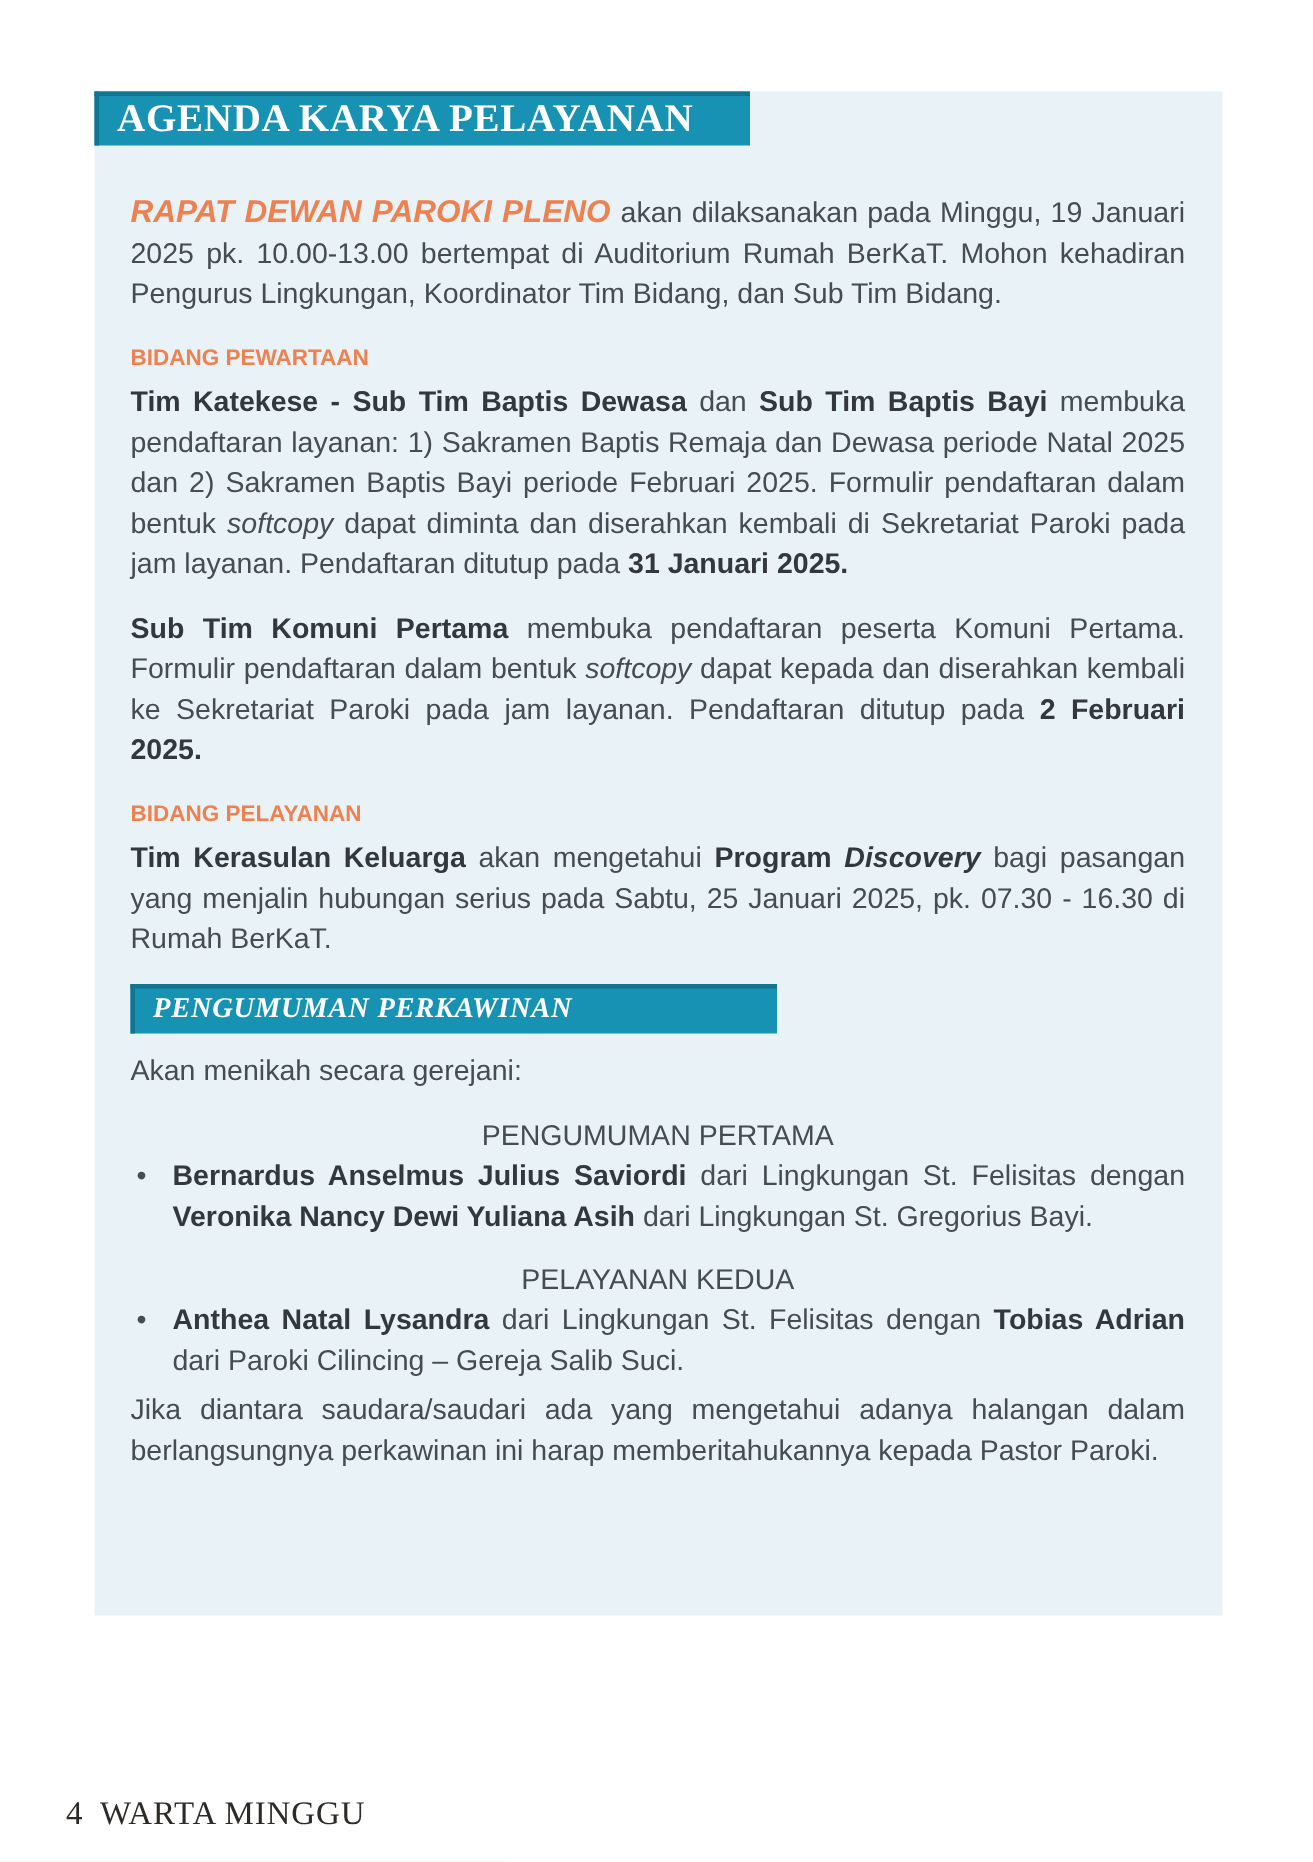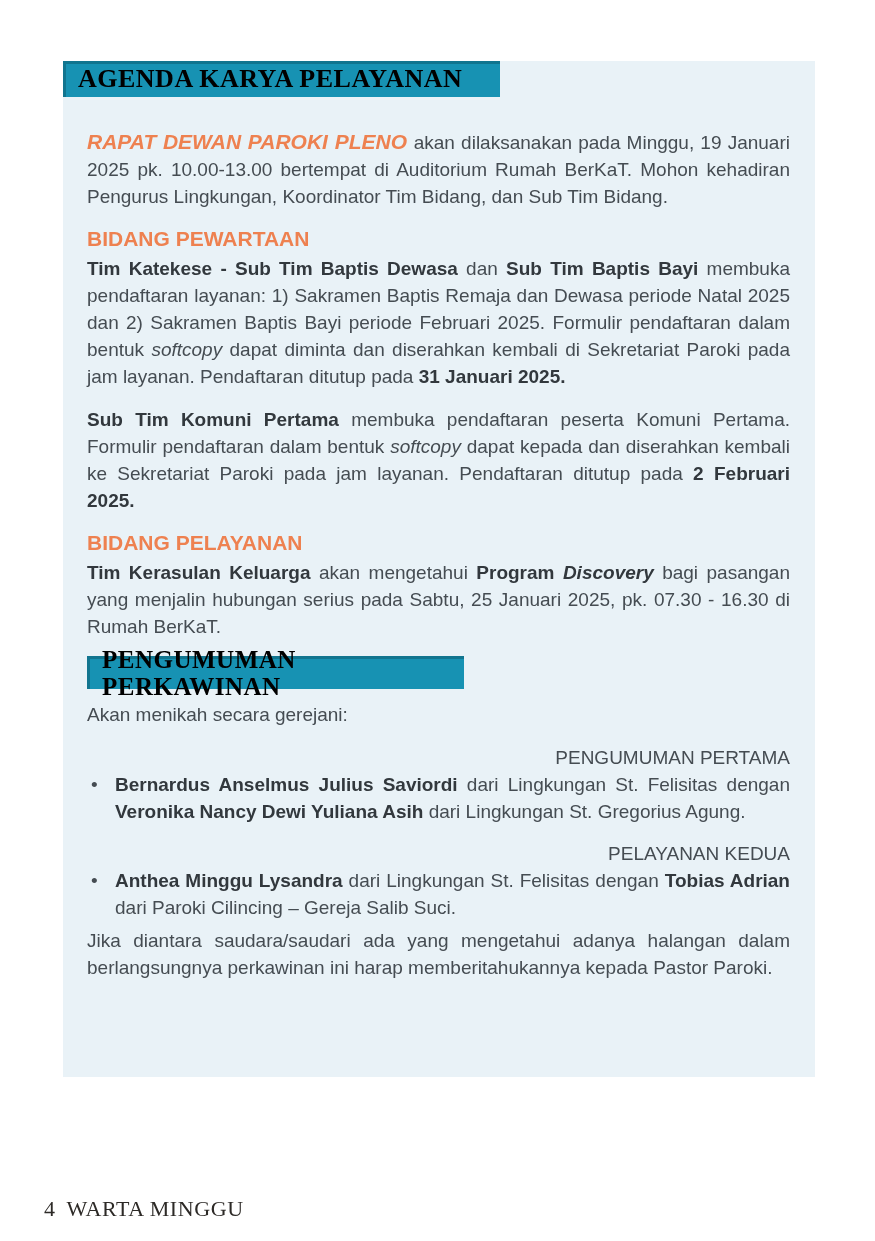--- a/index.html
+++ b/index.html
@@ -18,41 +18,41 @@
     font-family:"Liberation Sans", sans-serif;
   }
   .panel{
     position:absolute;left:63px;top:61px;width:752px;height:1016px;
     background:var(--panel_bg);
   }
   .bar{
     background:var(--teal);
     border-top:3px solid var(--teal_dark);
     border-left:3px solid var(--teal_dark);
-    color:#000000;
+    color:#ffffff;
     font-family:"Liberation Serif", serif;
     font-weight:bold;
     font-size:26px;
     letter-spacing:0.5px;
     display:flex;align-items:center;
     padding:0 12px 3px 12px;
   }
   .bar1{width:437px;height:36px;}
-  .bar2{width:377px;height:33px;margin-top:14px;font-size:25px;}
+  .bar2{width:431px;height:33px;margin-top:14px;font-size:19px;font-style:italic;}
   .content{
     padding:31px 25px 0 24px;
     font-size:19px;line-height:27px;
     color:var(--body_text);
   }
   .para{text-align:justify;margin:0 0 16px 0;}
   .orange-heading{
-    font-size:21px;font-weight:bold;color:var(--orange);
+    font-size:15px;font-weight:bold;color:var(--orange);
     line-height:26px;margin:4px 0 3px 0;text-align:left;
   }
-  .label-line{text-align:right;margin:15px 0 0 0;}
+  .label-line{text-align:center;margin:15px 0 0 0;}
   .bullet{display:flex;margin:0 0 6px 0;}
   .marker{width:28px;flex:none;padding-left:4px;color:var(--body_text);}
   .bullet-text{flex:1;text-align:justify;}
   .b{font-weight:bold;color:var(--bold_text);}
   .i{font-style:italic;}
   .o{color:var(--orange);font-size:21px;font-style:italic;}
   .footer{
     position:absolute;left:44px;top:1196px;
     font-family:Liberation Serif, serif;
     font-size:22px;color:var(--footer_text);letter-spacing:0.6px;
@@ -81,26 +81,26 @@
     <div class="bar bar2">
       <span>PENGUMUMAN PERKAWINAN</span>
     </div>
 
     <div style="padding-top:12px;">
       <div>
           <div class="para"><span>Akan menikah secara gerejani:</span></div>
           <div class="label-line">PENGUMUMAN PERTAMA</div>
           <div class="bullet">
             <span class="marker">•</span>
-            <span class="bullet-text"><span class="b">Bernardus Anselmus Julius Saviordi</span><span> dari Lingkungan St. Felisitas dengan </span><span class="b">Veronika Nancy Dewi Yuliana Asih</span><span> dari Lingkungan St. Gregorius Agung.</span></span>
+            <span class="bullet-text"><span class="b">Bernardus Anselmus Julius Saviordi</span><span> dari Lingkungan St. Felisitas dengan </span><span class="b">Veronika Nancy Dewi Yuliana Asih</span><span> dari Lingkungan St. Gregorius Bayi.</span></span>
           </div>
           <div class="label-line">PELAYANAN KEDUA</div>
           <div class="bullet">
             <span class="marker">•</span>
-            <span class="bullet-text"><span class="b">Anthea Minggu Lysandra</span><span> dari Lingkungan St. Felisitas dengan </span><span class="b">Tobias Adrian</span><span> dari Paroki Cilincing – Gereja Salib Suci.</span></span>
+            <span class="bullet-text"><span class="b">Anthea Natal Lysandra</span><span> dari Lingkungan St. Felisitas dengan </span><span class="b">Tobias Adrian</span><span> dari Paroki Cilincing – Gereja Salib Suci.</span></span>
           </div>
           <div class="para"><span>Jika diantara saudara/saudari ada yang mengetahui adanya halangan dalam berlangsungnya perkawinan ini harap memberitahukannya kepada Pastor Paroki.</span></div>
         </div>
     </div>
   </div>
 
 </div>
 
 <div class="footer">
   <span class="page-num">4</span><span>WARTA MINGGU</span>

